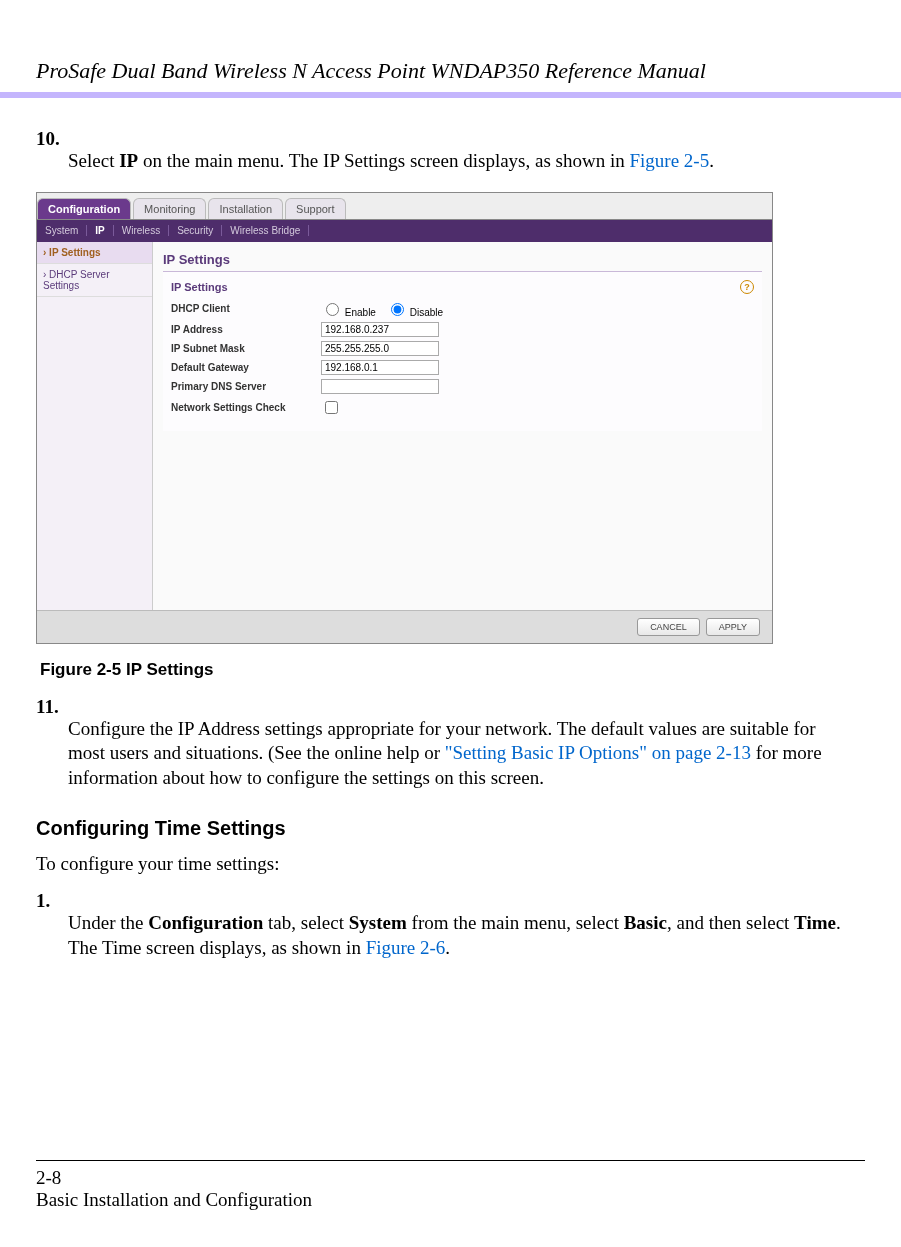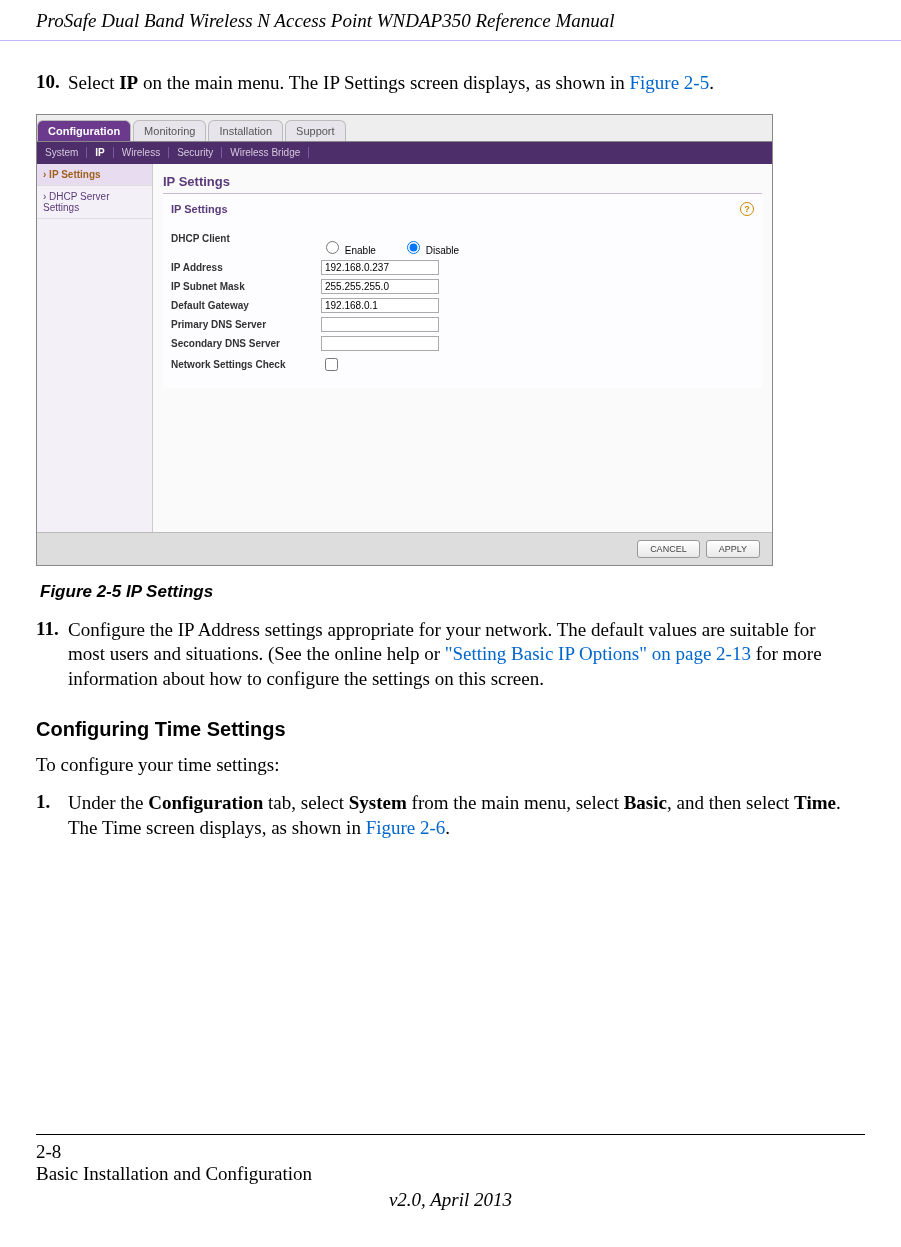--- a/index.html
+++ b/index.html
@@ -7,39 +7,41 @@
       margin: 0;
       padding: 0;
       width: 901px;
       height: 1247px;
       position: relative;
       font-size: 19px;
       color: #000;
     }
     .header-title {
       font-style: italic;
-      font-size: 19px;
+      font-size: 22px;
       padding: 10px 36px 8px 36px;
-      border-bottom: 1px solid #c4b5fd;
+      border-bottom: 6px solid #c4b5fd;
+      margin-top: 48px;
     }
     .content {
       padding: 30px 56px 0 36px;
     }
     .step {
       display: flex;
       margin-bottom: 14px;
     }
     .step-num {
       font-weight: bold;
       width: 32px;
       flex-shrink: 0;
     }
     .step-text {
       flex: 1;
       line-height: 1.3;
+      margin-top: 21px;
     }
     .link {
       color: #0066cc;
     }
     .figure-wrap {
       margin: 18px 0 16px 0;
     }
     .screenshot {
       width: 735px;
       height: 450px;
@@ -159,23 +161,22 @@
       color: #333;
     }
     .settings-input input[type=text] {
       font-size: 10px;
       width: 110px;
       border: 1px solid #aaa;
       padding: 1px 3px;
     }
     .radio-grp {
       display: flex;
-      gap: 26px;
-      font-size: 10px;
-      margin-top: 16px;
+      gap: 10px;
+      font-size: 10px;
     }
     .bottom-bar {
       position: absolute;
       bottom: 0;
       left: 0;
       right: 0;
       height: 32px;
       background: #ddd;
       border-top: 1px solid #bbb;
       display: flex;
@@ -192,21 +193,20 @@
       border-radius: 3px;
       font-family: Arial, sans-serif;
       color: #444;
     }
     .figure-caption {
       font-family: Arial, Helvetica, sans-serif;
       font-weight: bold;
       font-size: 17px;
       margin-top: 16px;
       margin-left: 4px;
-      font-style: italic;
     }
     .section-heading {
       font-family: Arial, Helvetica, sans-serif;
       font-weight: bold;
       font-size: 20px;
       margin-top: 26px;
       margin-bottom: 12px;
     }
     .body-para {
       margin: 8px 0 14px 0;
@@ -298,24 +298,20 @@
             <div class="settings-row">
               <div class="settings-label">Default Gateway</div>
               <div class="settings-input"><input type="text" value="192.168.0.1" style=""></div>
             </div>
 
             <div class="settings-row">
               <div class="settings-label">Primary DNS Server</div>
               <div class="settings-input"><input type="text" value="" style=""></div>
             </div>
 
-            <div class="settings-row">
-              <div class="settings-label">Secondary DNS Server</div>
-              <div class="settings-input"><input type="text" value="" style=""></div>
-            </div>
 
             <div class="settings-row">
               <div class="settings-label">Network Settings Check</div>
               <div><input type="checkbox" style=""></div>
             </div>
 
           </div>
         </div>
       </div>
 
@@ -347,14 +343,13 @@
     </div>
   </div>
 
 </div>
 
 <div class="footer">
   <div class="footer-row1">
     <span>2-8</span>
     <span>Basic Installation and Configuration</span>
   </div>
-  <div class="footer-row2">v2.0, April 2013</div>
 </div>
 
 </body></html>

